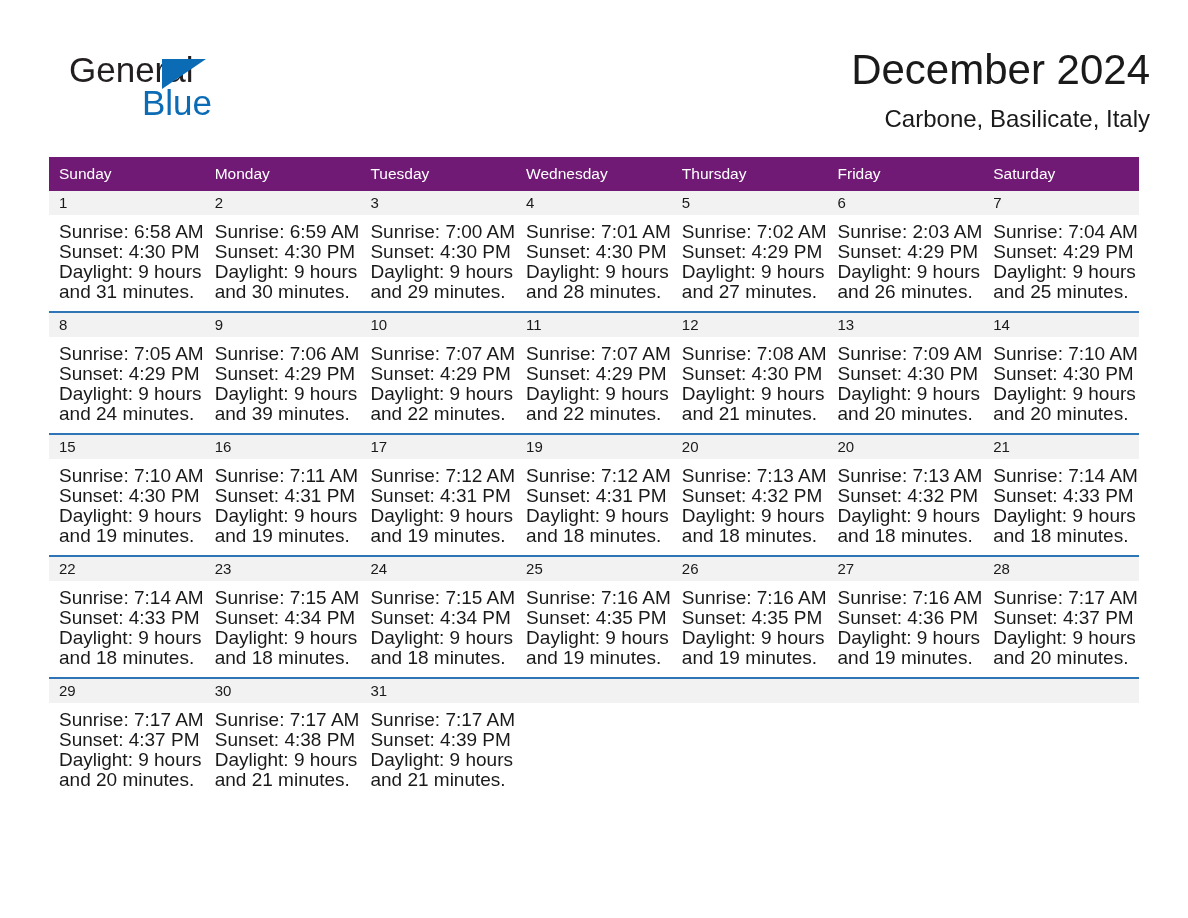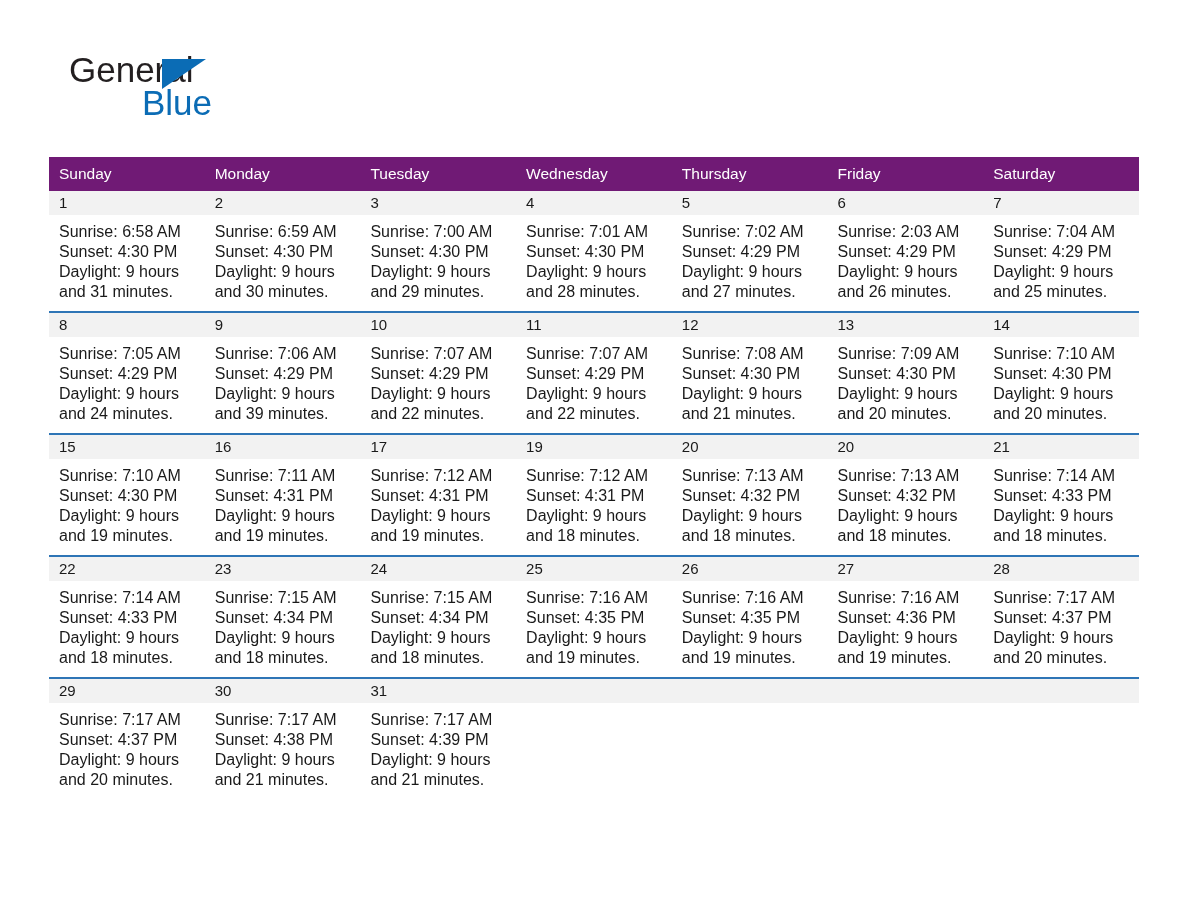--- a/index.html
+++ b/index.html
@@ -132,40 +132,44 @@
     padding: 0 0 0 10px;
     font-size: 15px;
     color: #1a1a1a;
     font-family: "Liberation Sans", sans-serif;
   }
   td.daycell.empty .daynum-bar { background: #f2f2f2; visibility: visible; }
   td.daycell.empty .daynum-bar span { visibility: hidden; }
 
   .cell-lines {
     padding: 7px 4px 0 10px;
-    font-size: 16px;
+    font-size: 19px;
     line-height: 20px;
     color: #1a1a1a;
     font-family: "Liberation Sans", sans-serif;
   }
   .cell-lines div { white-space: nowrap; }
 </style>
 </head>
 <body>
 
 <div class="page">
 
   <div class="header">
 
     <div class="logo">
       <span class="logo-general">General</span>
       <span class="logo-tri"></span>
       <span class="logo-blue">Blue</span>
     </div>
 
+    <div class="title-block">
+      <h1 class="month-title">December 2024</h1>
+      <h2 class="location-title">Carbone, Basilicate, Italy</h2>
+    </div>
 
   </div>
 
   <table class="calendar">
     <colgroup>
       <col>
         <col>
         <col>
         <col>
         <col>

